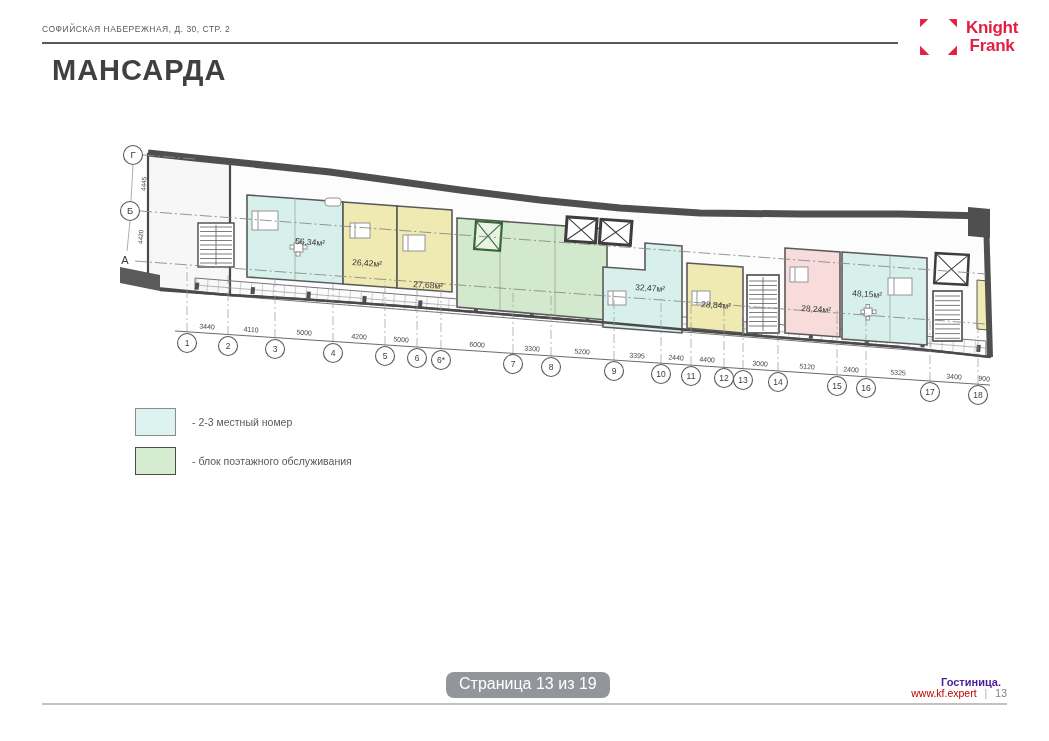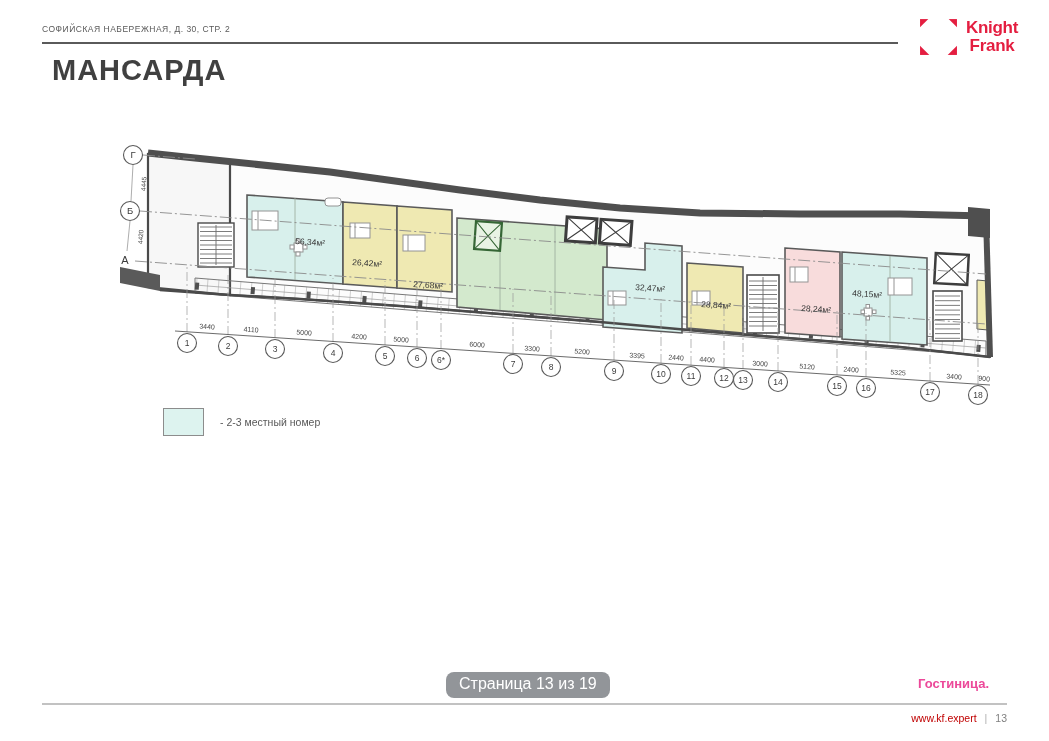--- a/index.html
+++ b/index.html
@@ -15,42 +15,42 @@
   .logo { position:absolute; left:918px; top:16px; display:flex; align-items:center;text-align:center; }
   .logo-text { margin-left:7px; color:#e41e40; font-weight:bold; font-size:17px;
                line-height:17.5px; letter-spacing:-0.3px; }
 
   .title { position:absolute; left:44px; top:54px; font-size:29px; font-weight:bold;
            color:#404040; letter-spacing:1px;margin-left:8px; }
 
   .plan { position:absolute; left:100px; top:95px; }
 
   .legend { position:absolute; left:135px; top:408px; }
-  .legend-row { display:flex; align-items:center; margin-bottom:11px; height:28px;margin-left:28px; }
+  .legend-row { display:flex; align-items:center; margin-bottom:11px; height:28px; }
   .sw { width:41px; height:28px; border:1.6px solid #8c8c8c; }
   .sw1 { background:#ddf3ef; }
   .sw2 { background:#fce9e7; }
   .sw3 { display:flex; border:1.6px solid #4c4c4c; }
   .sw3 .half { width:50%; height:100%; }
   .sw3 .h1 { background:#e9e2a4; border-right:1.4px solid #4c4c4c; }
   .sw3 .h2 { background:#f8f8d8; }
   .sw4 { background:#d6ecd1; border-color:#4c4c4c; }
   .legend-label { margin-left:16px; font-size:10.5px; color:#595959; }
 
   .minimap { position:absolute; left:40px; top:612px; }
 
   .badge { position:absolute; left:446px; top:672px; background:rgba(140,143,148,.95);
            color:#fff; font-size:16px; padding:3px 13px 5px 13px; border-radius:8px;text-align:right; }
 
-  .section-label { position:absolute; right:60px; top:676px; color:#ec4899;
-                   font-size:13px; font-weight:bold; }
+  .section-label { position:absolute; right:48px; top:676px; color:#4c1d95;
+                   font-size:11px; font-weight:bold; }
 
   .ftr-rule { position:absolute; left:42px; top:703px; width:965px; height:2px;
               background:#c2c2c2; }
-  .footer { position:absolute; right:42px; top:712px; font-size:10.5px;
+  .footer { position:absolute; right:42px; top:687px; font-size:10.5px;
             display:flex; align-items:center; gap:8px; }
   .ftr-site { color:#c00000; text-decoration:none; }
   .ftr-sep { color:#b0b0b0; }
   .ftr-num { color:#7f7f7f; }
 
   svg text { font-family:"Liberation Sans", sans-serif; }
 </style>
 </head>
 <body>
 
@@ -296,20 +296,24 @@
       <text x="884" y="286" transform="rotate(3.8 884 286)">900</text>
     </g>
   </svg>
   </div>
 
   <div class="legend">
     <div class="legend-row">
       <div class="sw sw1"></div>
       <div class="legend-label">- 2-3 местный номер</div>
     </div>
+    <div class="legend-row">
+      <div class="sw sw4"></div>
+      <div class="legend-label">- блок поэтажного обслуживания</div>
+    </div>
   </div>
 
 
   <div class="badge">Страница 13 из 19</div>
 
   <div class="section-label">Гостиница.</div>
 
   <div class="ftr-rule"></div>
   <div class="footer">
     <a class="ftr-site" href="#">www.kf.expert</a>

